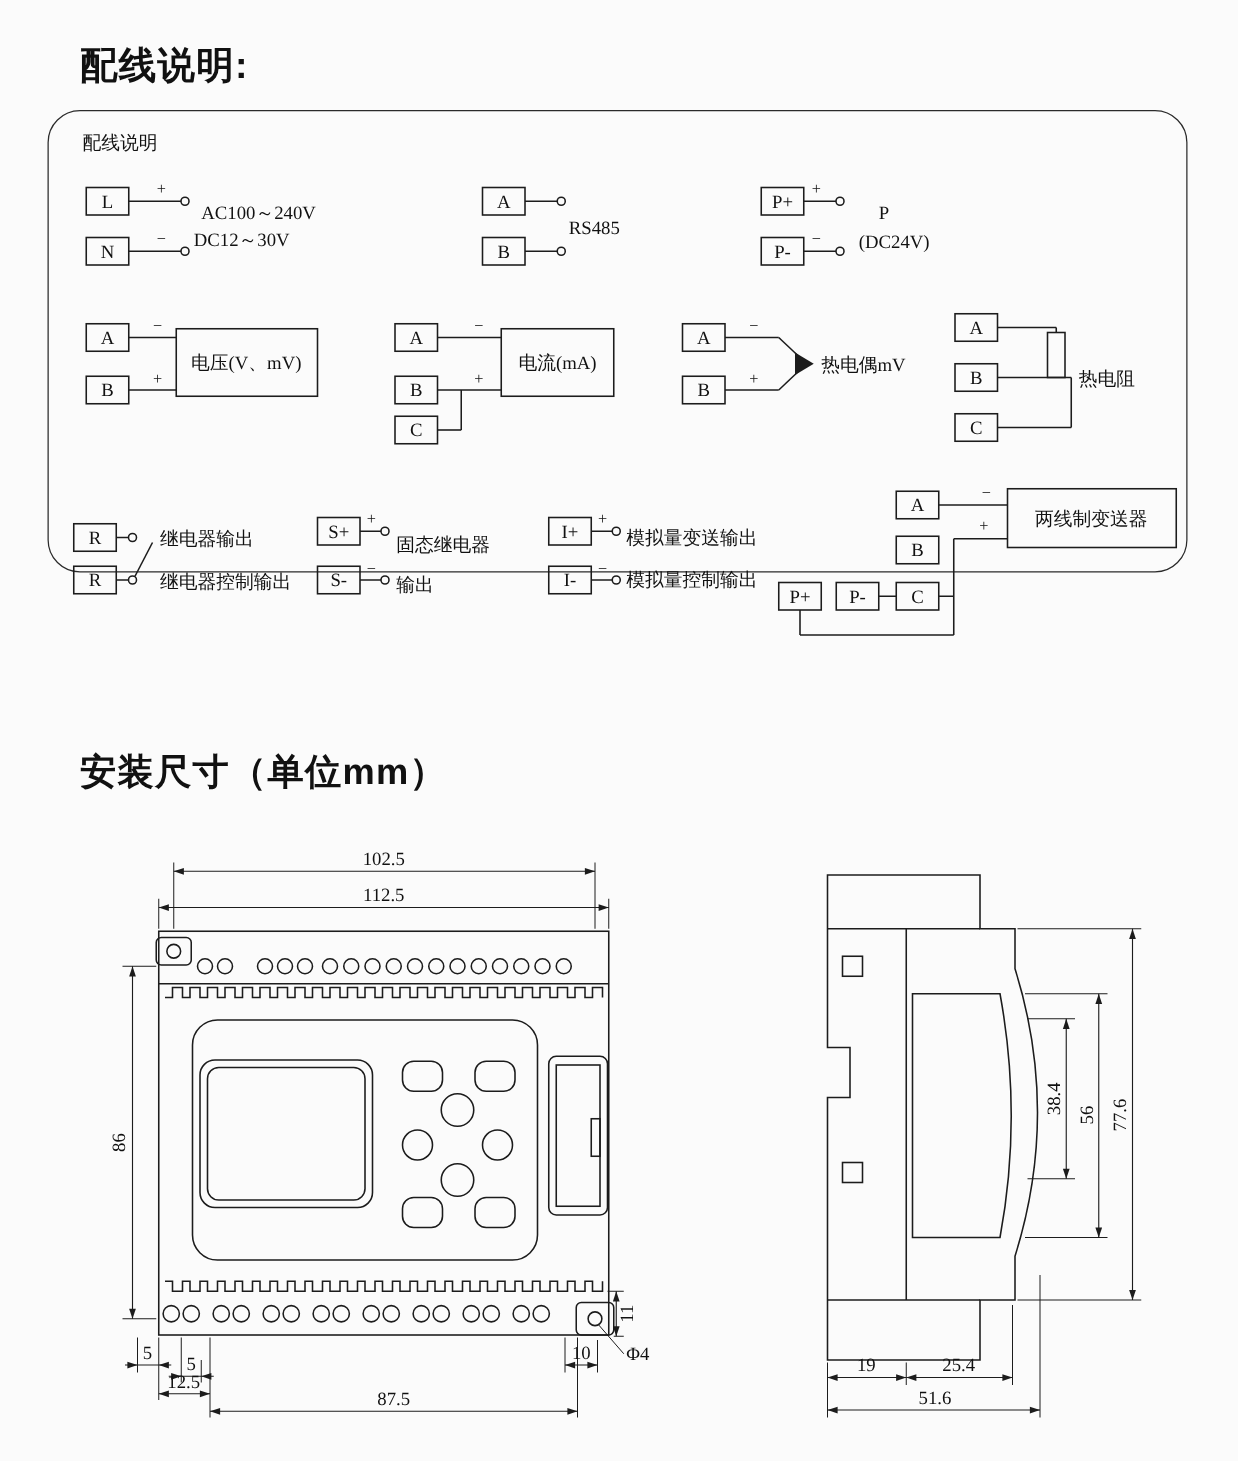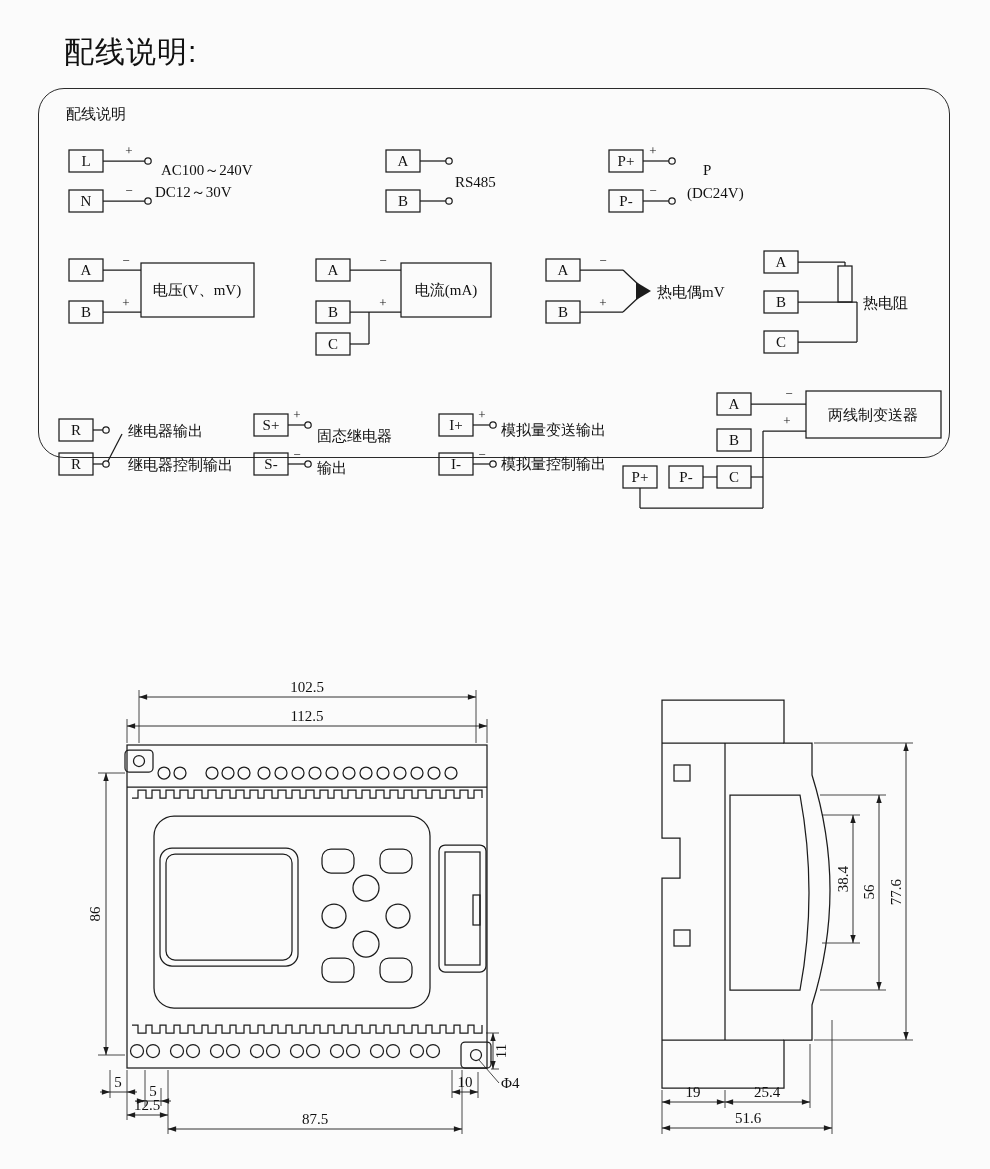--- a/index.html
+++ b/index.html
@@ -1,19 +1,19 @@
 <!DOCTYPE html>
 <html><head>
 <meta charset="utf-8">
 <style>
   * { margin:0; padding:0; box-sizing:border-box; }
   html,body { background:#fbfbfb; }
   .page { position:relative; width:990px; height:1169px; background:#fbfbfb; overflow:hidden;
           font-family:"Liberation Sans", sans-serif; color:#111; }
-  .h1 { position:absolute; left:64px; top:32px; font-size:30px; font-weight:400; letter-spacing:1px; }
+  .h1 { position:absolute; left:64px; top:32px; font-size:30px; font-weight:700; letter-spacing:1px; }
   .h2 { position:absolute; left:64px; top:598px; font-size:29px; font-weight:700; letter-spacing:1px; }
   .wiring-box { position:absolute; left:38px; top:88px; width:912px; height:370px;
                 border:1.6px solid #2b2b2b; border-radius:26px; }
   .wiring-box svg { display:block; }
   .dims-wrap { position:absolute; left:12px; top:640px; width:990px; height:529px; }
   svg text { font-family:"Liberation Serif","DejaVu Serif",serif; fill:#111; stroke:none; }
   .t15 { font-size:15px; }
   .t13 { font-size:13px; }
   .ln  { stroke:#1c1c1c; stroke-width:1.25; fill:none; }
   .cw  { fill:#fbfbfb; }
@@ -199,20 +199,21 @@
         <line class="ln" x1="601" y1="419" x2="724" y2="419"></line>
         <rect class="ln" x="630" y="377" width="34" height="22"></rect>
         <text class="t15" x="647" y="393" text-anchor="middle">P-</text>
         <line class="ln" x1="664" y1="388" x2="678" y2="388"></line>
         <rect class="ln" x="767" y="302" width="135" height="47"></rect>
         <text class="t15" x="834" y="331" text-anchor="middle">两线制变送器</text>
       </g>
     </svg>
   </div>
 
+  <div class="h2">安装尺寸（单位mm）</div>
 
   <div class="dims-wrap">
     <svg width="990" height="529" viewBox="0 0 990 529">
       <defs>
         <marker id="arr" viewBox="0 0 10 10" refX="9.5" refY="5" markerWidth="10" markerHeight="10" orient="auto-start-reverse">
           <path d="M0.5,2 L9.5,5 L0.5,8 Z" fill="#1c1c1c"></path>
         </marker>
       </defs>
 
       <g>

